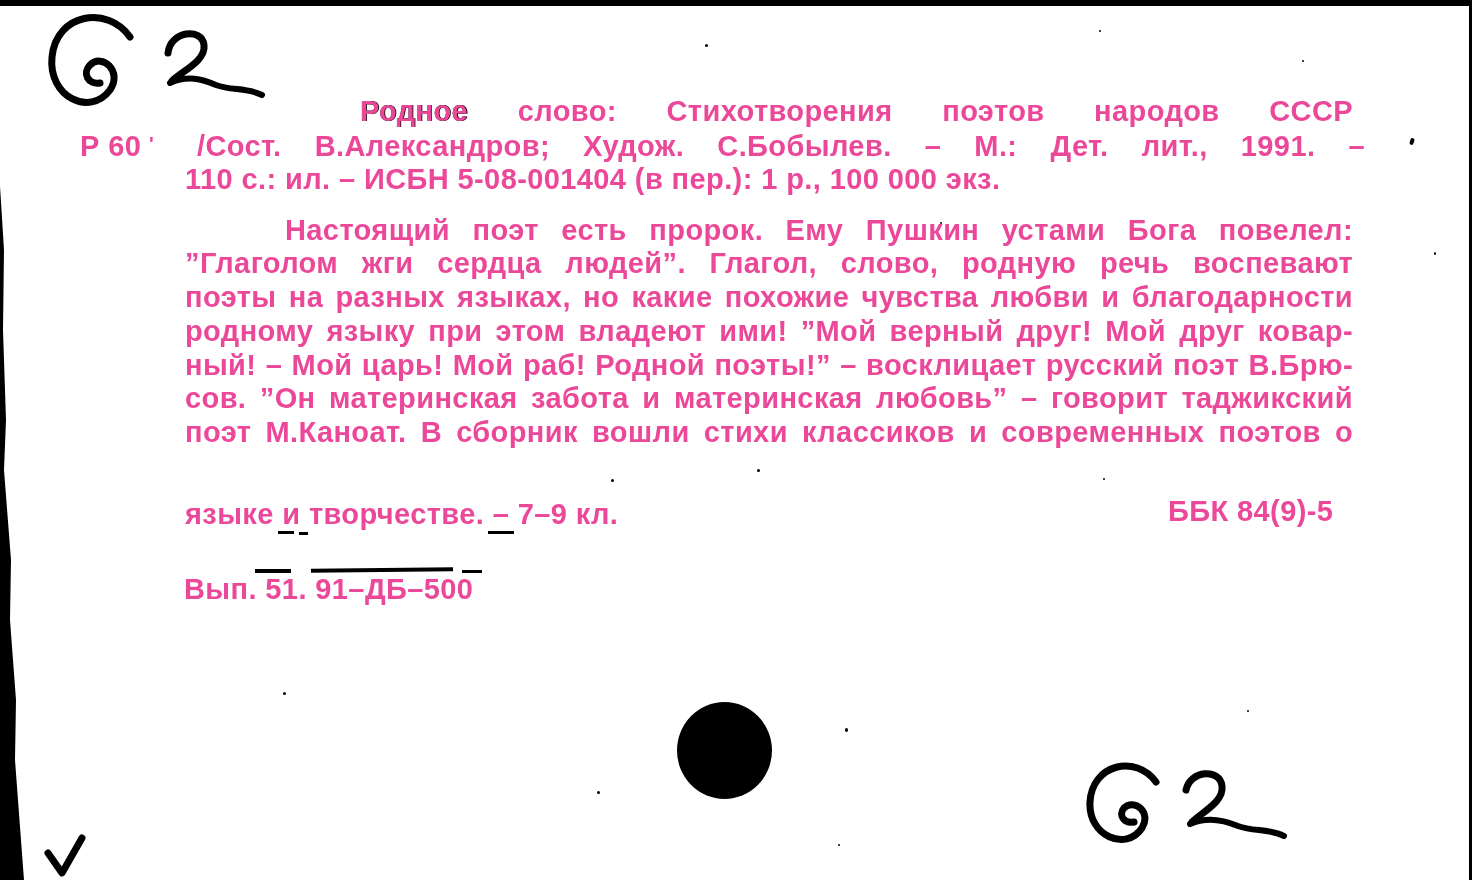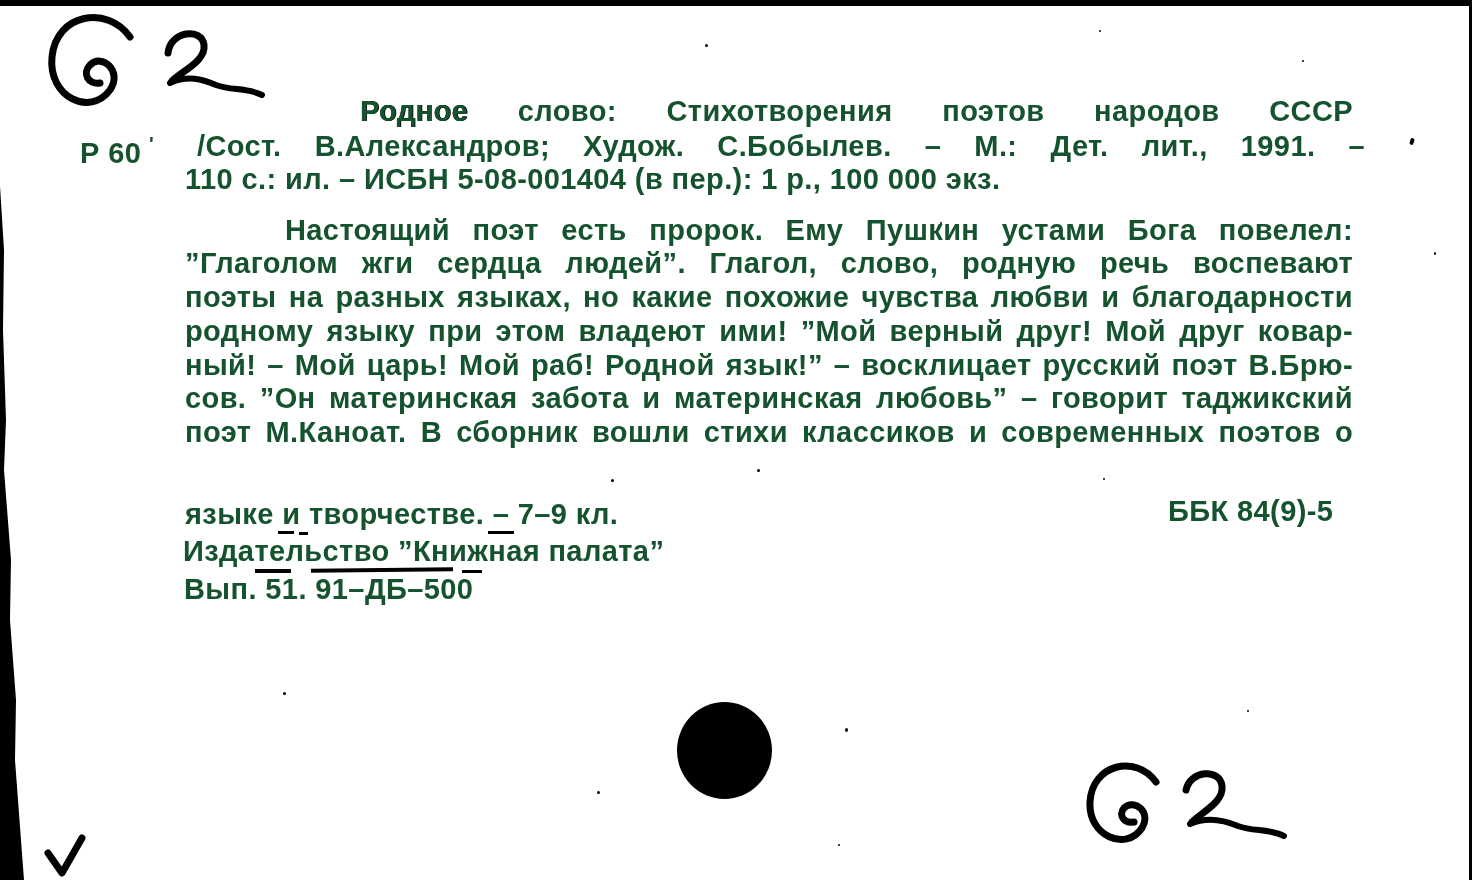--- a/index.html
+++ b/index.html
@@ -18,21 +18,21 @@
     font-family: "Liberation Sans", sans-serif;
     color: #000000;
   }
   .txt {
     position: absolute;
     font-weight: bold;
     font-size: 29px;
     line-height: 33px;
     letter-spacing: 0.4px;
     white-space: nowrap;
-    color: #14532d;
+    color: #ec4899;
   }
   .just {
     white-space: normal;
     text-align: justify;
     text-align-last: justify;
     overflow: hidden;
     height: 34px;
   }
   .xbold { text-shadow: 0.8px 0 0 #000, 0 0.4px 0 #000; }
   
@@ -70,41 +70,40 @@
   <div class="edge-top"></div>
   <div class="edge-right"></div>
   <div class="edge-left-wedge"></div>
 
   <svg class="hand" style="left:30px; top:5px;" width="240" height="115" viewBox="0 0 240 115">
     <path d="M 100,32 C 78,0 26,8 22,52 C 18,92 60,112 80,85 C 93,66 72,48 60,60 C 52,68 58,80 70,78" stroke-width="7"></path>
     <path d="M 138,48 C 140,26 172,22 174,40 C 176,56 152,66 142,76" stroke-width="7"></path>
     <path d="M 140,78 C 158,70 172,74 186,80 C 202,86 216,82 232,90" stroke-width="6"></path>
   </svg>
 
-  <div class="txt" style="left:80px; top:130px;margin-top:7px;">Р 60</div>
+  <div class="txt" style="left:80px; top:130px;">Р 60</div>
   <div class="txt" style="left:149px; top:128px; font-size:20px;">'</div>
 
   <div class="txt just" style="left:360px; top:95px; width:993px;">
     <span class="xbold">Родное</span>
     <span>слово: Стихотворения поэтов народов СССР</span>
   </div>
   <div class="txt just" style="left:185px; top:130px; width:1168px;margin-left:12px;">/Сост. В.Александров; Худож. С.Бобылев. – М.: Дет. лит., 1991. –</div>
   <div class="txt" style="left:185px; top:163px;">110 с.: ил. – ИСБН 5-08-001404 (в пер.): 1 р., 100 000 экз.</div>
 
   <div class="txt just" style="left:285px; top:214px; width:1068px;">Настоящий поэт есть пророк. Ему Пушкин устами Бога повелел:</div>
   <div class="txt just" style="left:185px; top:281px; width:1168px;">поэты на разных языках, но какие похожие чувства любви и благодарности</div>
   <div class="txt just" style="left:185px; top:247px; width:1168px;">”Глаголом жги сердца людей”. Глагол, слово, родную речь воспевают</div>
   <div class="txt just" style="left:185px; top:315px; width:1168px;">родному языку при этом владеют ими! ”Мой верный друг! Мой друг ковар-</div>
-  <div class="txt just" style="left:185px; top:349px; width:1168px;">ный! – Мой царь! Мой раб! Родной язык!” – восклицает русский поэт В.Брю-</div>
+  <div class="txt just" style="left:185px; top:349px; width:1168px;">ный! – Мой царь! Мой раб! Родной поэты!” – восклицает русский поэт В.Брю-</div>
   <div class="txt just" style="left:185px; top:382px; width:1168px;">сов. ”Он материнская забота и материнская любовь” – говорит таджикский</div>
   <div class="txt just" style="left:185px; top:416px; width:1168px;">поэт М.Каноат. В сборник вошли стихи классиков и современных поэтов о</div>
   <div class="txt" style="left:185px; top:450px;margin-top:48px;">языке и творчестве. – 7–9 кл.</div>
 
   <div class="txt" style="left:1168px; top:495px;">ББК 84(9)-5</div>
-  <div class="txt" style="left:183px; top:535px;">Издательство ”Книжная палата”</div>
   <div class="txt" style="left:184px; top:573px;">Вып. 51. 91–ДБ–500</div>
 
   <div class="pencil-line" style="left:278px; top:531px; width:16px; height:3px;"></div>
   <div class="pencil-line" style="left:299px; top:532px; width:9px; height:3px;"></div>
   <div class="pencil-line" style="left:488px; top:531px; width:26px; height:3px;"></div>
   <div class="pencil-line" style="left:255px; top:569px; width:36px; height:4px;"></div>
   <div class="pencil-line" style="left:311px; top:568px; width:142px; height:4px; transform:rotate(-0.6deg);"></div>
   <div class="pencil-line" style="left:462px; top:570px; width:20px; height:3px;"></div>
 
   <div class="punch-hole"></div>

